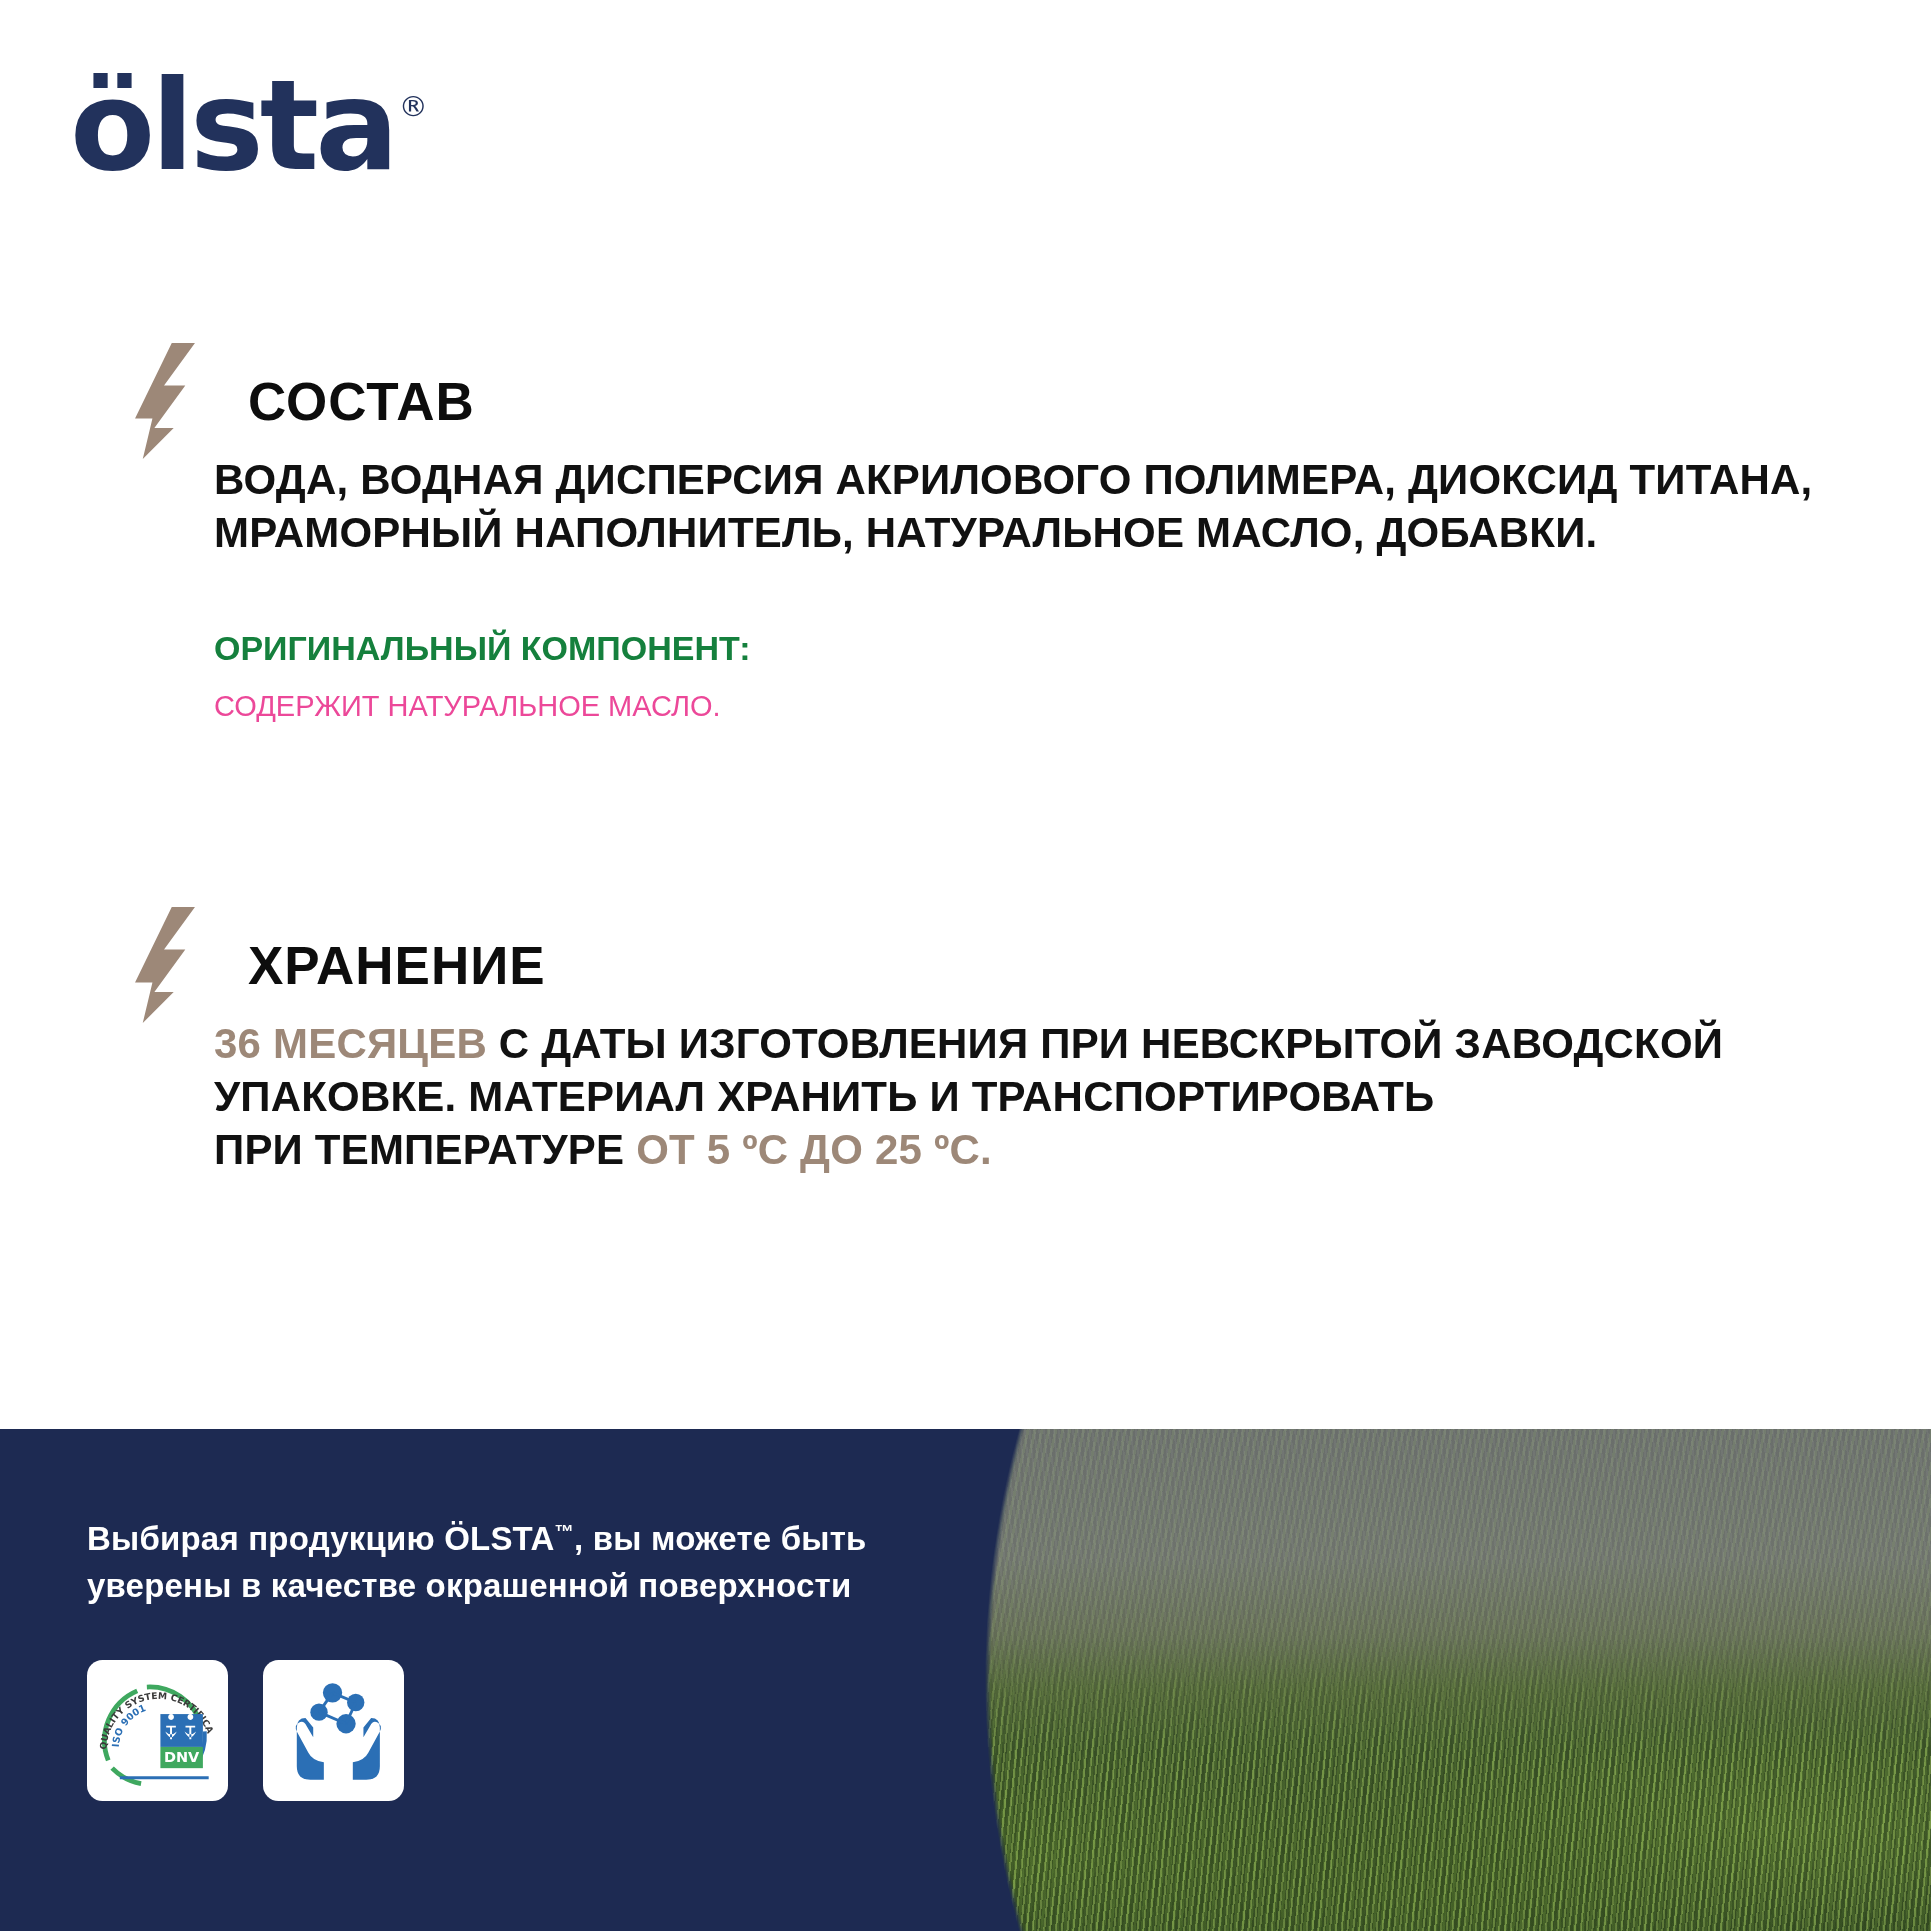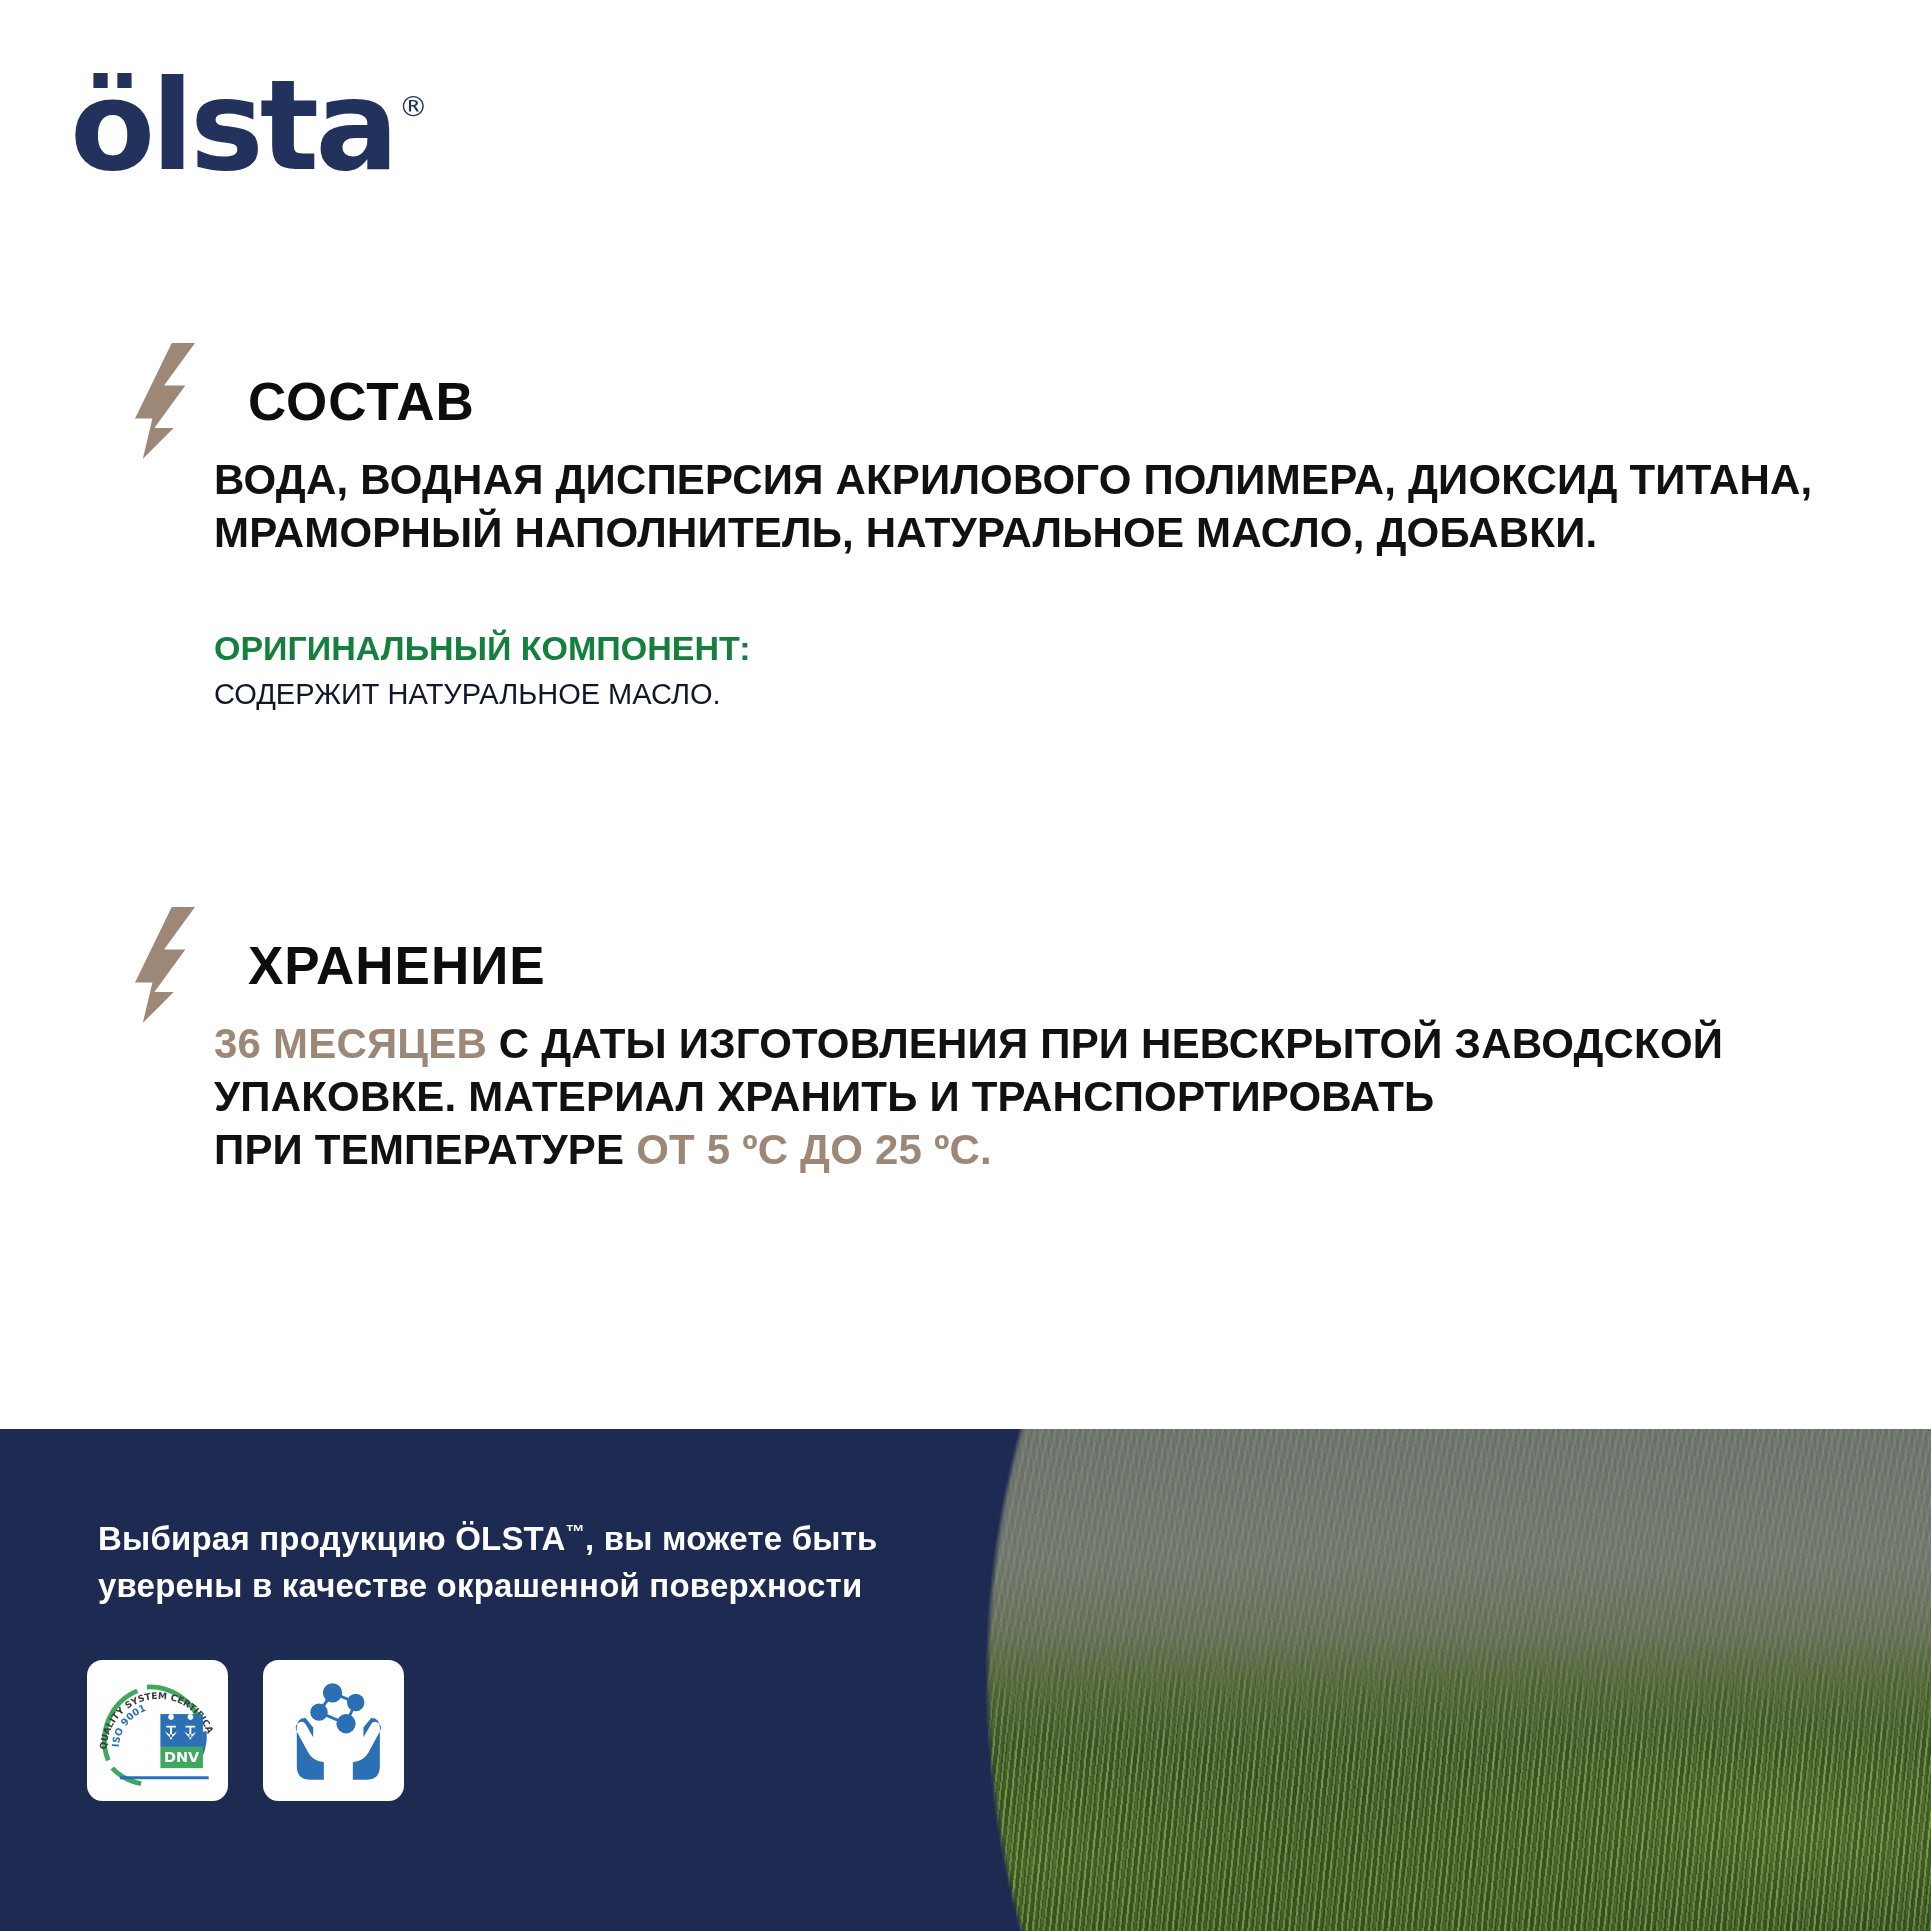--- a/index.html
+++ b/index.html
@@ -72,22 +72,23 @@
   }
   .sub-head {
     font-size:34px;
     font-weight:bold;
     color:#15803d;
     line-height:1.2;
   }
   .sub-text {
     font-size:29px;
     font-weight:normal;
-    color:#0f172a;
+    color:#ec4899;
     line-height:1.25;
+    margin-top:12px;
   }
   .hl { color:#9d8878; }
 
   .spacer-lg { height:68px; }
   .spacer-sm { height:7.7px; }
 
   
   .footer {
     position:absolute;
     left:0; bottom:0;
@@ -131,21 +132,20 @@
     width:927px; height:100%;
     z-index:3;
   }
   .footer-claim {
     margin-top:87px;
     font-size:33px;
     font-weight:bold;
     color:#ffffff;
     line-height:1.42;
     letter-spacing:0.2px;
-    margin-left:11px;
   }
   .tm { font-size:19.3px; vertical-align:super; }
 
   .badges {
     display:flex;
     gap:35px;
     margin-top:50px;
   }
   .badge {
     width:141px; height:141px;

